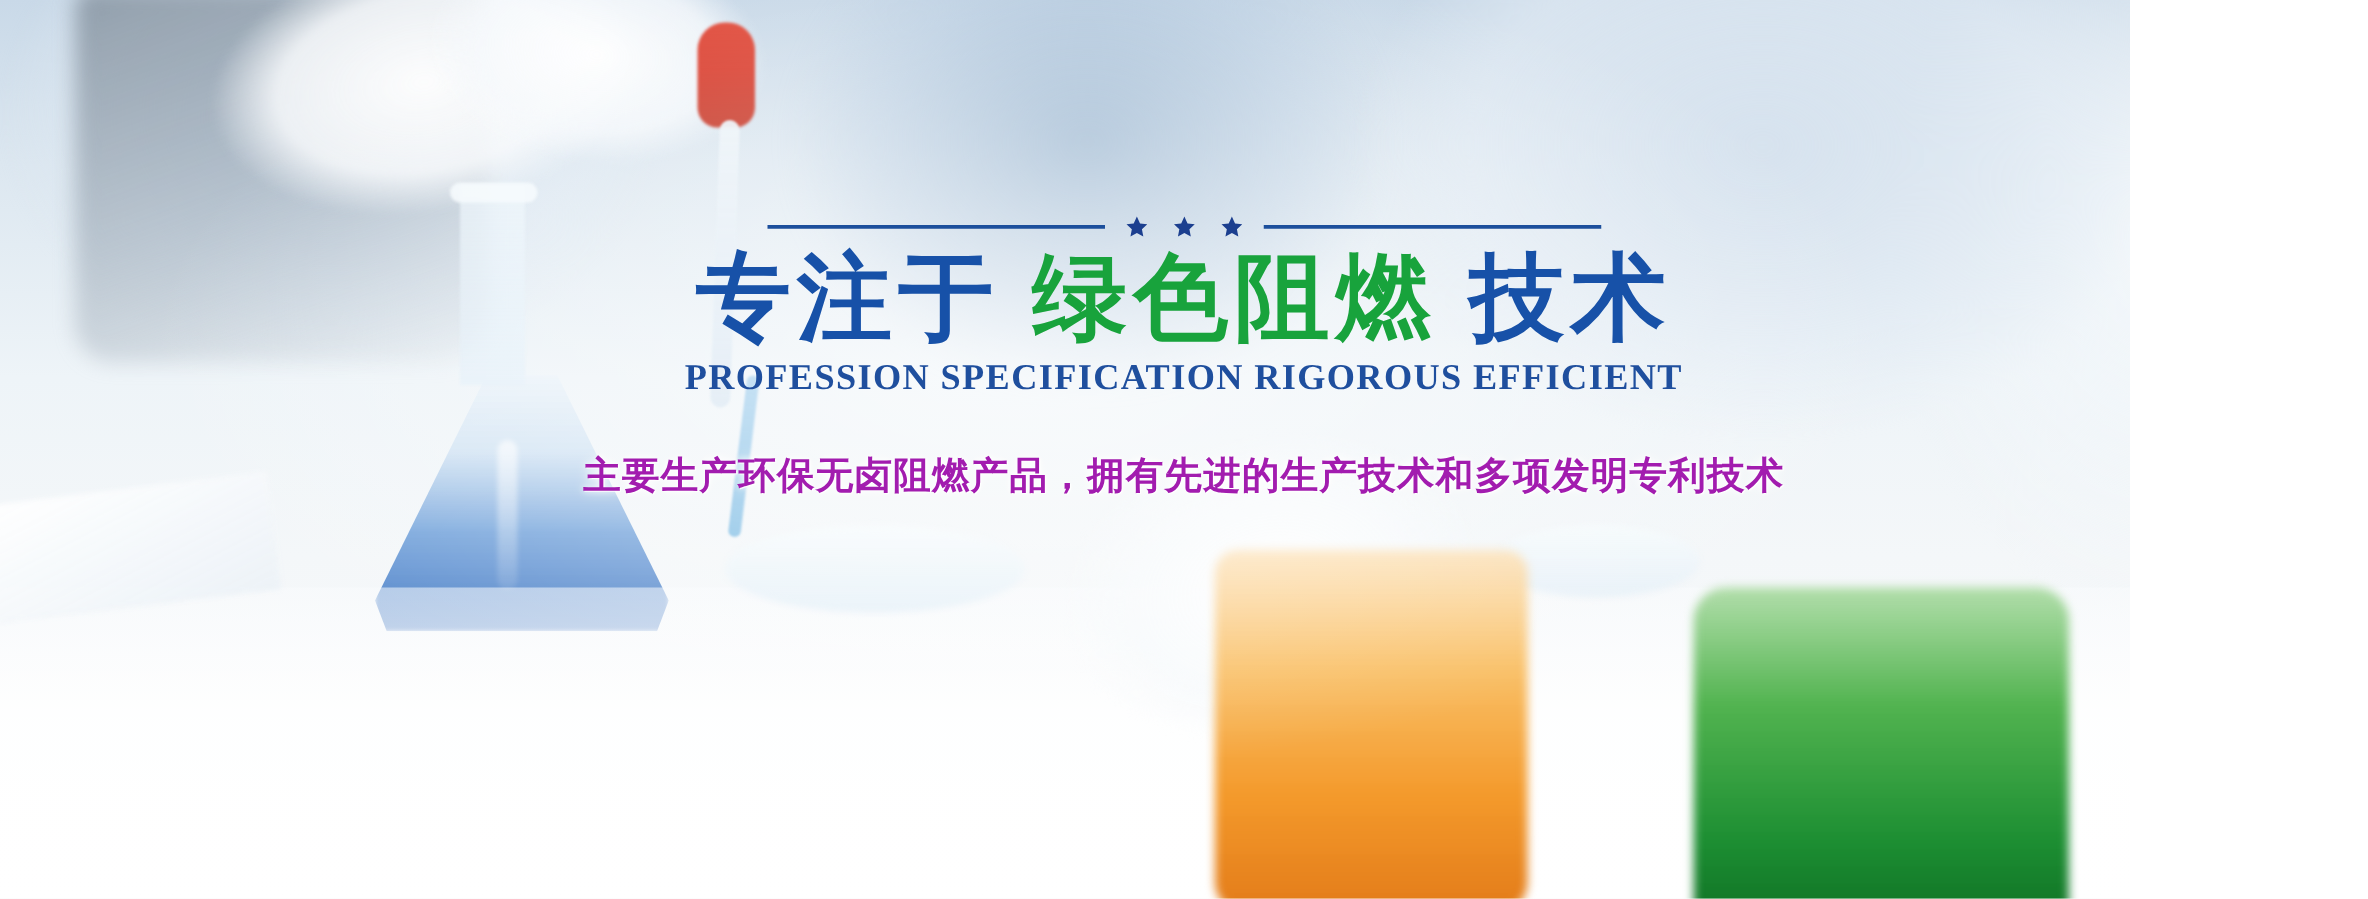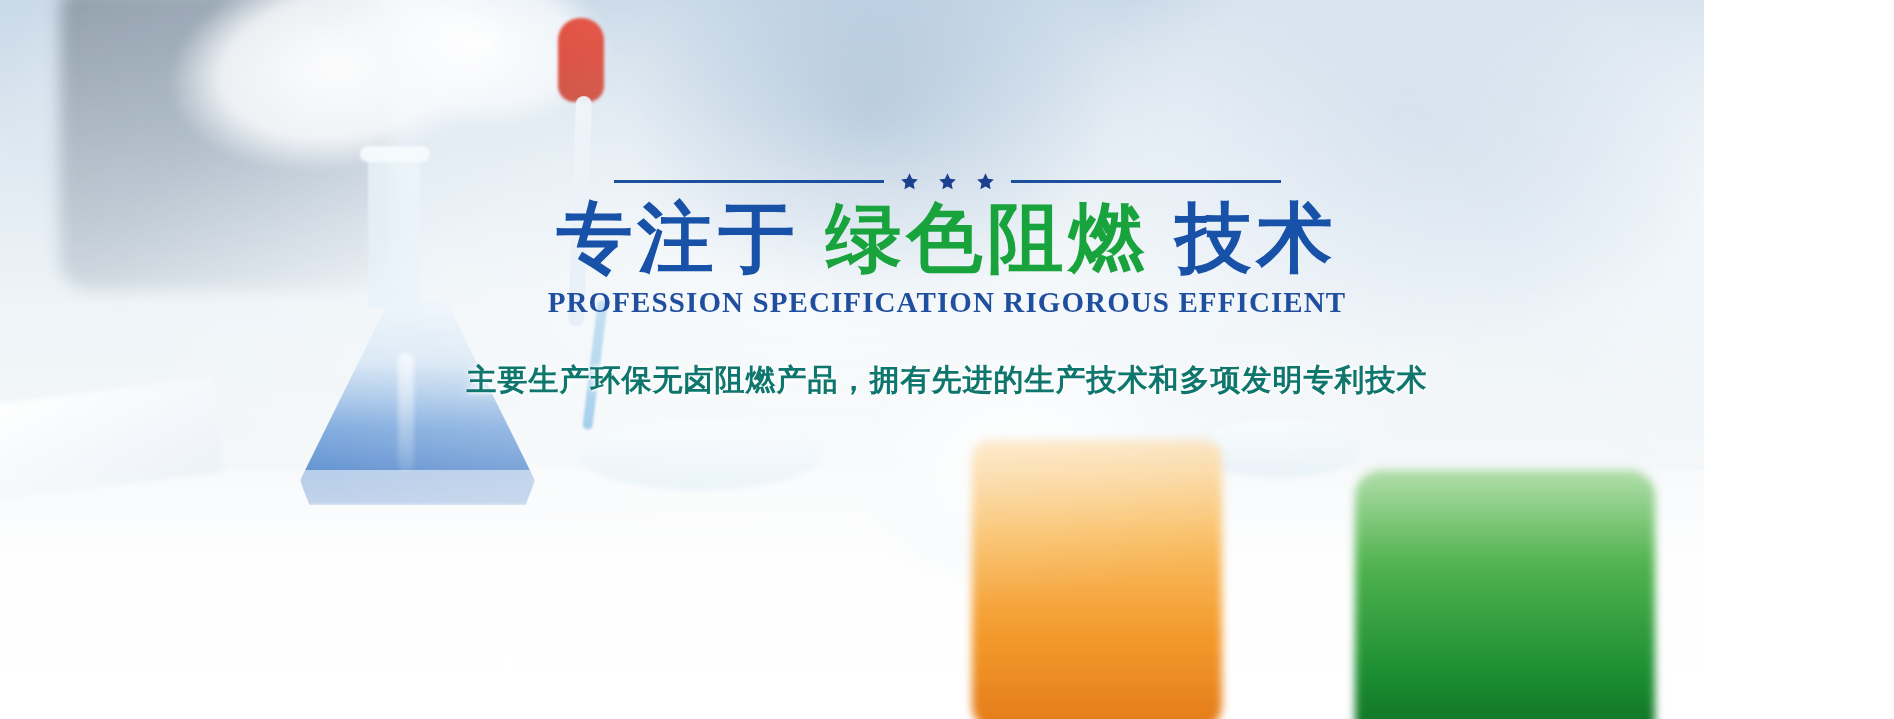--- a/index.html
+++ b/index.html
@@ -278,21 +278,21 @@
 
   .tagline-cn {
     position: absolute;
     top: 360px;
     left: 0;
     width: 1894px;
     text-align: center;
     font-size: 30px;
     font-weight: 700;
     letter-spacing: 1px;
-    color: #0f766e;
+    color: #a21caf;
     font-family: "DejaVu Sans", "Liberation Sans", sans-serif;
     text-shadow:
       0 0 5px rgba(255,255,255,0.95),
       0 0 10px rgba(255,255,255,0.85),
       1px 1px 0 rgba(255,255,255,0.9);
   }
 </style>
 </head>
 <body>
 

